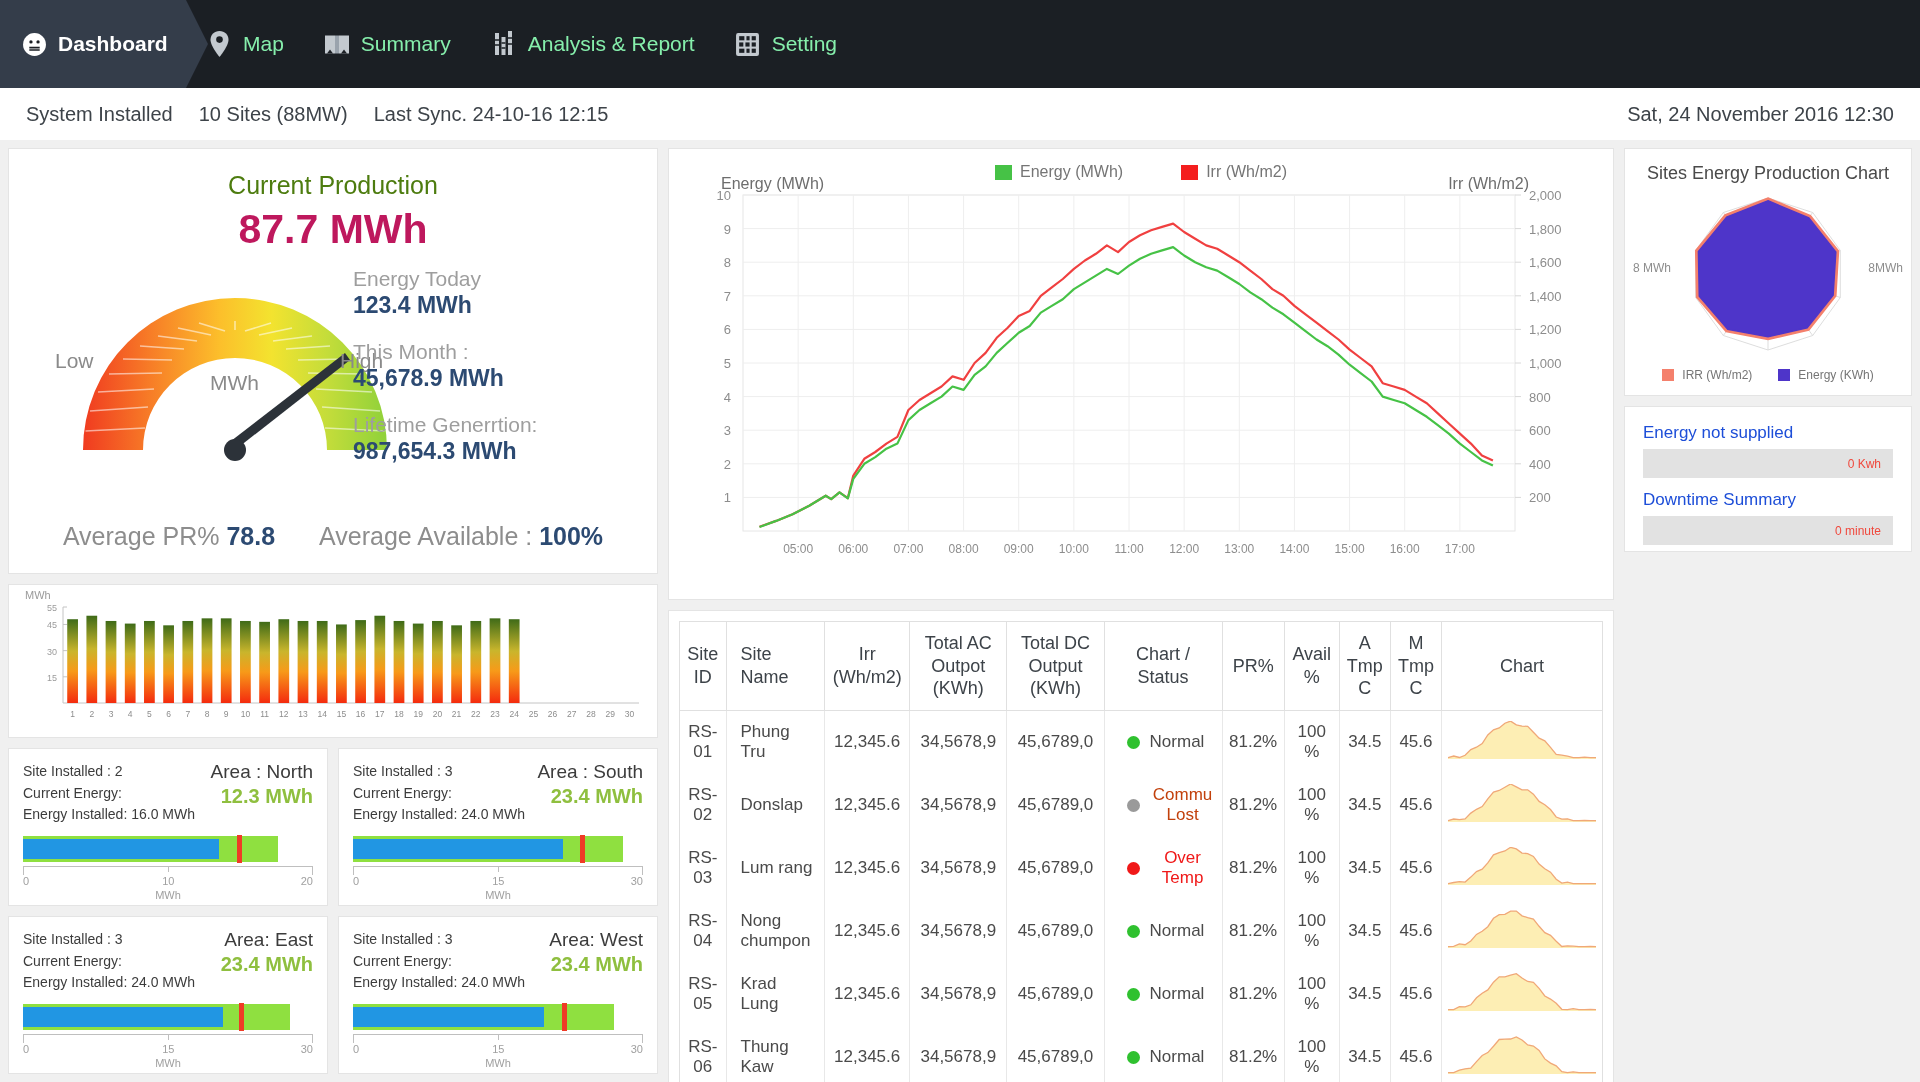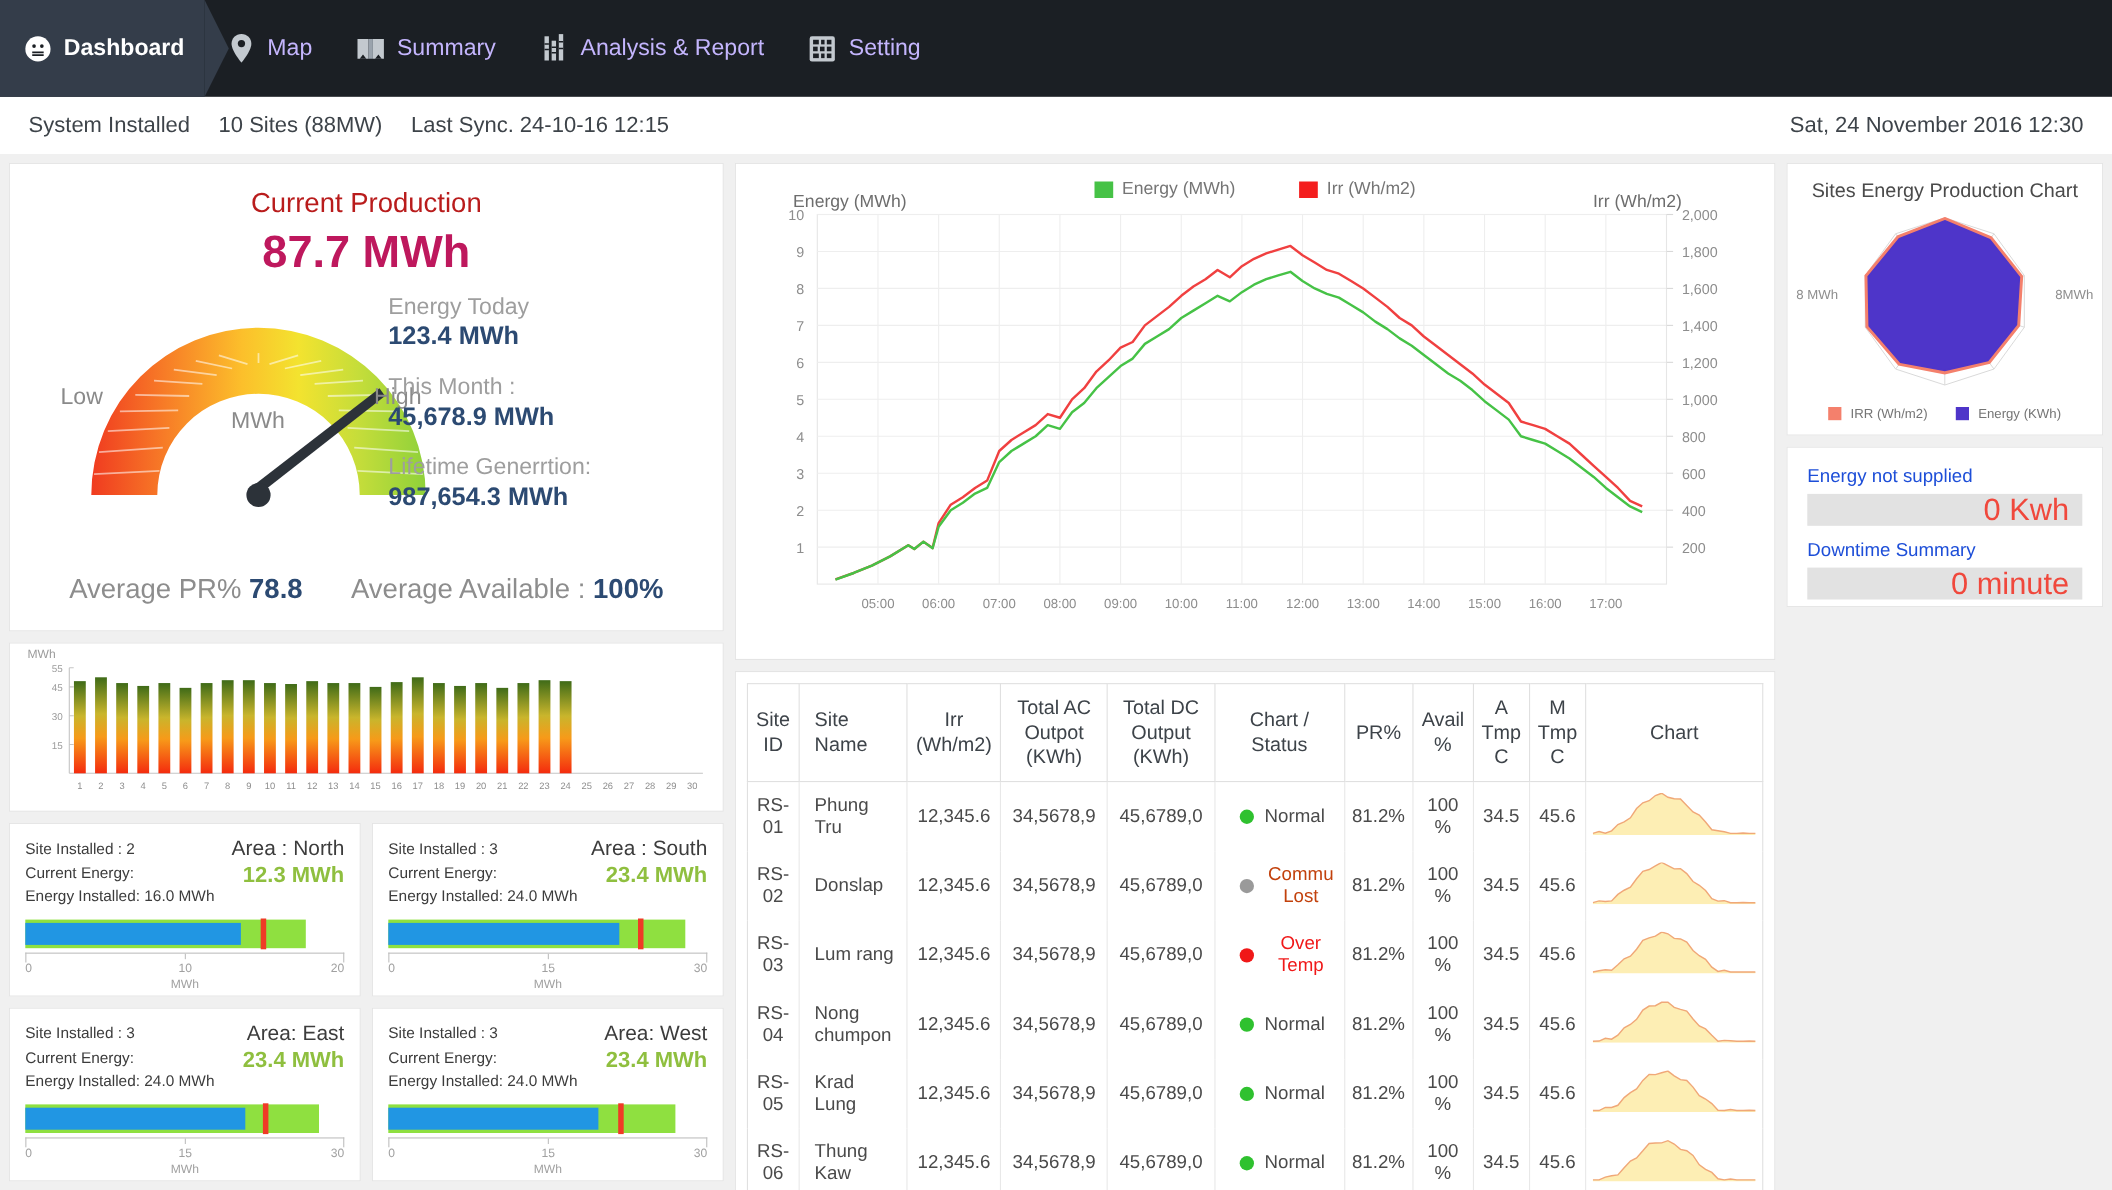--- a/index.html
+++ b/index.html
@@ -21,21 +21,21 @@
   }
   .nav-active-bg:after {
     content: ""; position: absolute; left: 186px; top: 0;
     border-top: 44px solid transparent; border-bottom: 44px solid transparent;
     border-left: 22px solid #343d4a;
   }
   .nav-items { display: flex; align-items: center; position: relative; z-index: 2; }
   .nav-item {
     display: flex; align-items: center; gap: 11px;
     padding: 0 20px; height: 88px; cursor: pointer;
-    color: #c4b5fd; font-size: 21px;
+    color: #86efac; font-size: 21px;
   }
   .nav-item:first-child { padding-left: 22px; width: 186px; }
   .nav-item.active { color: #ffffff; font-weight: bold; }
   .nav-ico { width: 26px; height: 26px; display: flex; align-items: center; justify-content: center; }
   .nav-ico svg { display: block; }
 
   .nav-right {
     margin-left: auto; display: flex; align-items: center;
     height: 88px; padding-right: 26px; gap: 0;
   }
@@ -71,21 +71,21 @@
   
   .page { background: #f0f0f0; padding: 8px; height: 942px; }
   .grid { display: flex; gap: 10px; height: 100%; }
   .col-left  { width: 650px; display: flex; flex-direction: column; gap: 10px; }
   .col-mid   { flex: 1; display: flex; flex-direction: column; gap: 10px; }
   .col-right { width: 288px; display: flex; flex-direction: column; gap: 10px; }
   .card { background: #ffffff; border: 1px solid #e4e4e4; }
 
   
   .gauge-card { height: 452px; position: relative; }
-  .prod-title { text-align: center; color: #b91c1c; font-size: 25px; margin-top: 22px; }
+  .prod-title { text-align: center; color: #4d7c0f; font-size: 25px; margin-top: 22px; }
   .prod-value { text-align: center; color: #be185d; font-size: 41px; font-weight: bold; margin-top: 6px; }
   .gauge-wrap { position: relative; width: 380px; height: 210px; margin-left: 36px; margin-top: 2px; }
   .gauge-labels { position: absolute; width: 380px; top: 200px; left: 36px; }
   .g-low  { position: absolute; left: 10px;  color: #8a8a8a; font-size: 21px; }
   .g-mwh  { position: absolute; left: 165px; top: 22px; color: #8a8a8a; font-size: 21px; }
   .g-high { position: absolute; left: 295px; color: #8a8a8a; font-size: 21px; }
   .stats { position: absolute; right: 44px; top: 118px; width: 260px; }
   .stat-lbl { color: #9e9e9e; font-size: 21px; }
   .stat-val { color: #2c4a72; font-size: 23px; font-weight: bold; margin-top: 1px; }
   .stat-blk { margin-bottom: 21px; }
@@ -150,21 +150,21 @@
   .radar-lbl-l { position: absolute; left: 8px; top: 112px; color: #8d8d8d; font-size: 12px; }
   .radar-lbl-r { position: absolute; right: 8px; top: 112px; color: #8d8d8d; font-size: 12px; }
   .radar-legend { display: flex; justify-content: center; gap: 26px; margin-top: 2px; }
   .radar-legend .lg { font-size: 12px; }
   .radar-legend .lg i { width: 12px; height: 12px; }
 
   
   .ens-card { height: 146px; padding: 16px 18px; }
   .ens-lbl { color: #1d4ed8; font-size: 17px; margin-bottom: 6px; }
   .ens-bar { background: #e2e2e2; height: 29px; display: flex; align-items: center; justify-content: flex-end;
-             padding-right: 12px; color: #f0483c; font-size: 28px; margin-bottom: 12px; }
+             padding-right: 12px; color: #f0483c; font-size: 12px; margin-bottom: 12px; }
 </style>
 </head>
 <body>
 
 <div class="topnav">
   <div class="nav-active-bg"></div>
   <div class="nav-items">
 
     <div class="nav-item active">
       <span class="nav-ico">

